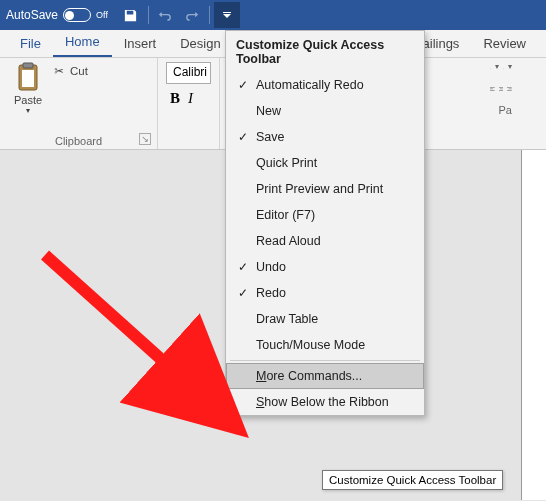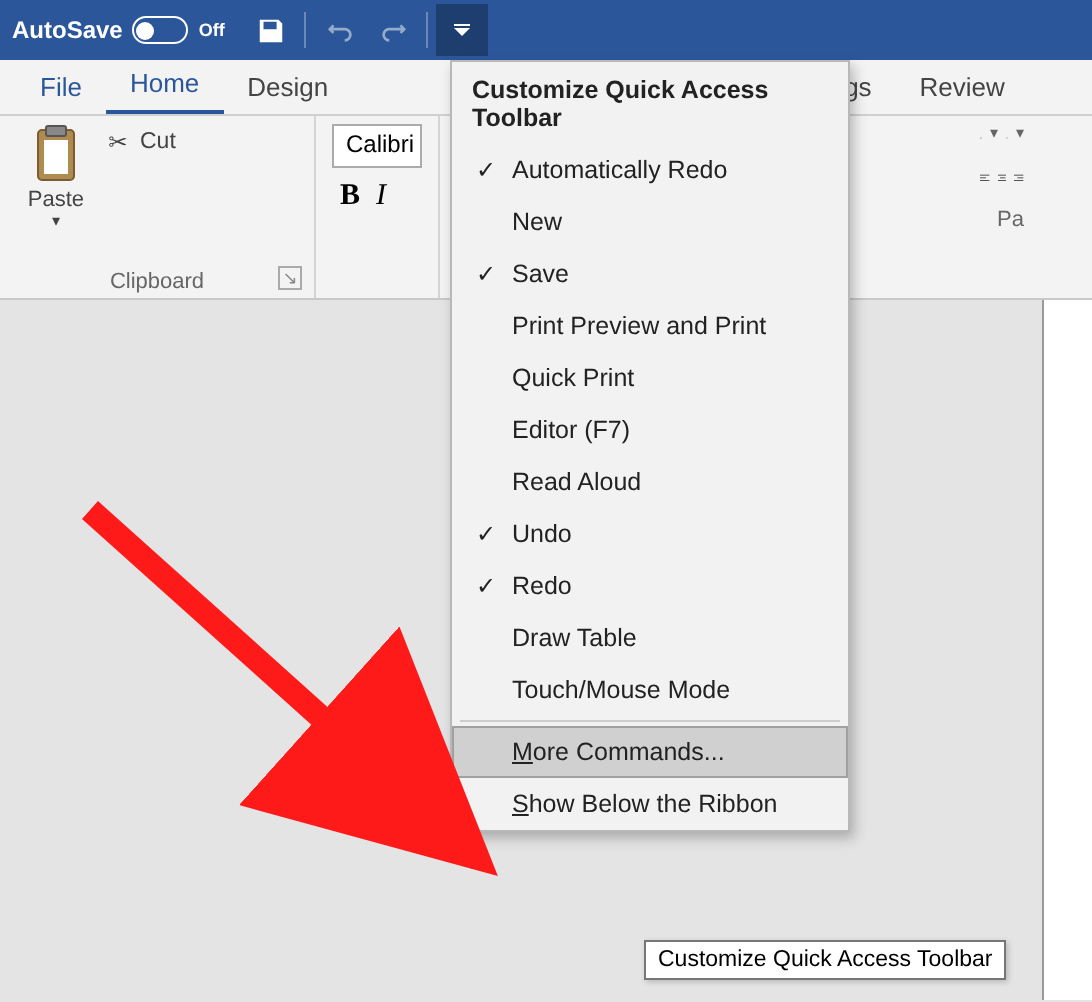--- a/index.html
+++ b/index.html
@@ -1,20 +1,20 @@
 <!DOCTYPE html>
 <html><head>
 <meta charset="utf-8">
 <style>
   * { box-sizing: border-box; margin: 0; padding: 0; font-family: "Segoe UI", Arial, sans-serif; }
   body { background: #e4e4e4; width: 546px; height: 501px; overflow: hidden; position: relative; }
 
   
   .titlebar { background: #2b579a; height: 30px; display: flex; align-items: center; color: #fff; font-size: 12px; padding: 0 6px; }
-  .autosave { display: flex; align-items: center; gap: 5px; margin-right: 10px; font-weight: bold; }
+  .autosave { display: flex; align-items: center; gap: 5px; margin-right: 10px; }
   .toggle { width: 28px; height: 14px; border: 1px solid #fff; border-radius: 7px; display: flex; align-items: center; padding: 0 1px; }
   .toggle-knob { width: 9px; height: 9px; background: #fff; border-radius: 50%; }
   .qat-btn { width: 26px; height: 26px; display: flex; align-items: center; justify-content: center; cursor: pointer; color: #fff; }
   .qat-active { background: #1e3e70; }
   .sep { width: 1px; height: 18px; background: rgba(255,255,255,0.3); margin: 0 4px; }
 
   
   .tabs { background: #f3f3f3; height: 28px; display: flex; align-items: flex-end; padding: 0 8px; border-bottom: 1px solid #d0d0d0; }
   .tab { padding: 4px 12px 6px; font-size: 13px; color: #444; cursor: pointer; }
   .tab.file { color: #2b579a; font-weight: 400; }
@@ -92,20 +92,21 @@
   <div class="qat-btn qat-active">
     <svg width="10" height="10" viewBox="0 0 10 10">
         <path fill="#fff" d="M1 2h8v1H1zM1 4l4 4 4-4H1z"></path>
       </svg>
   </div>
 </div>
 
 <div class="tabs">
   <div class="tab file">File</div>
   <div class="tab active">Home</div>
+  <div class="tab">Insert</div>
   <div class="tab">Design</div>
   <div style="width:200px"></div>
   <div class="tab">Mailings</div>
   <div class="tab">Review</div>
 </div>
 
 <div class="ribbon">
   <div class="group" style="width:158px">
     <div class="group-body">
       <div class="paste-btn">
@@ -198,25 +199,25 @@
       <div class="menu-item">
         <span class="menu-check"></span>
         <span>New</span>
       </div>
       <div class="menu-item">
         <span class="menu-check">✓</span>
         <span>Save</span>
       </div>
       <div class="menu-item">
         <span class="menu-check"></span>
+        <span>Quick Print</span>
+      </div>
+      <div class="menu-item">
+        <span class="menu-check"></span>
         <span>Print Preview and Print</span>
-      </div>
-      <div class="menu-item">
-        <span class="menu-check"></span>
-        <span>Quick Print</span>
       </div>
       <div class="menu-item">
         <span class="menu-check"></span>
         <span>Editor (F7)</span>
       </div>
       <div class="menu-item">
         <span class="menu-check"></span>
         <span>Read Aloud</span>
       </div>
       <div class="menu-item">

